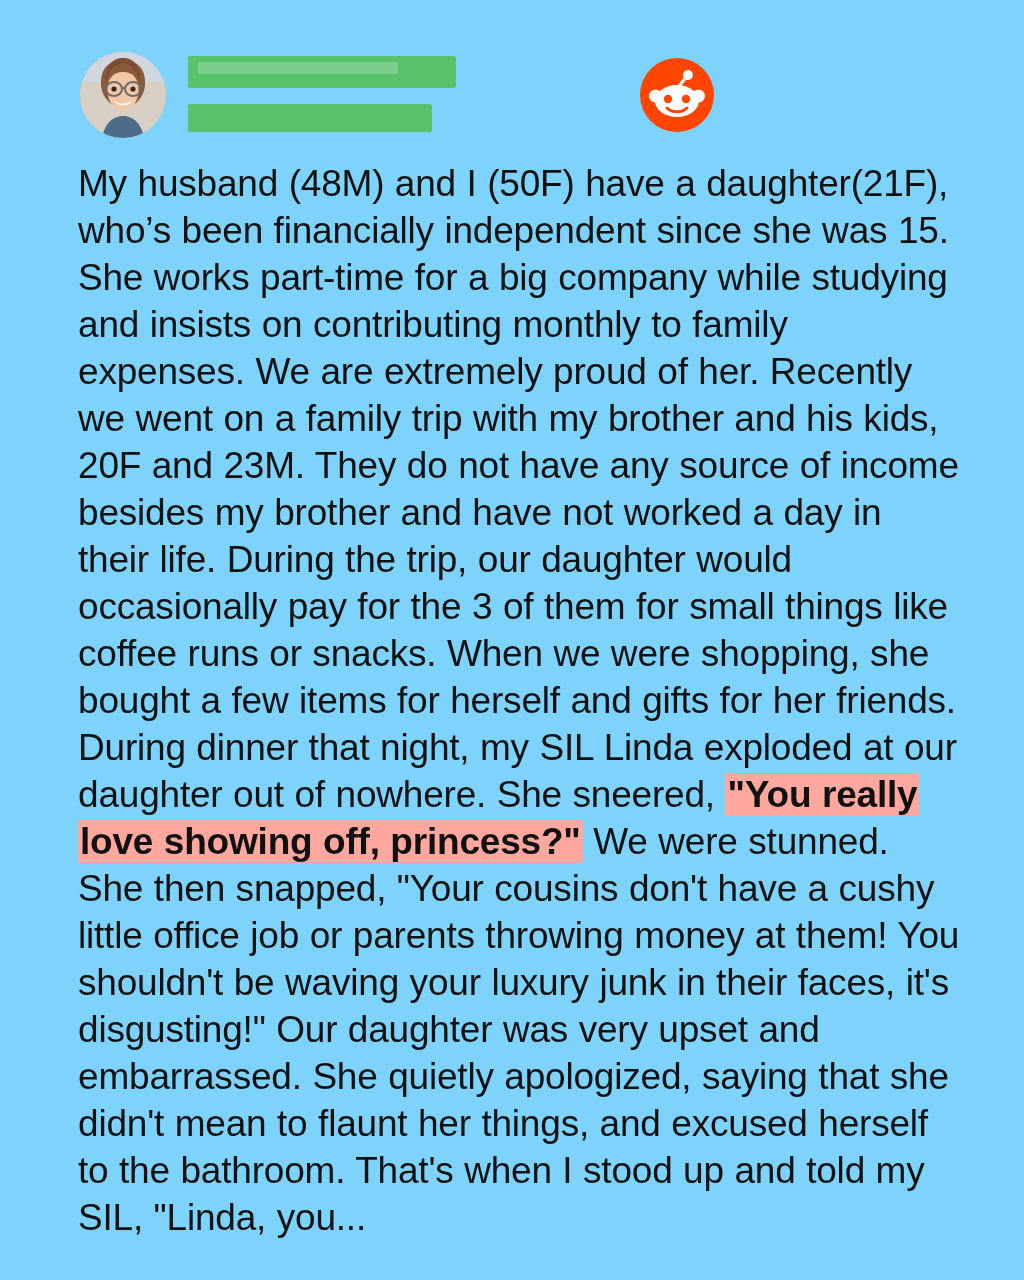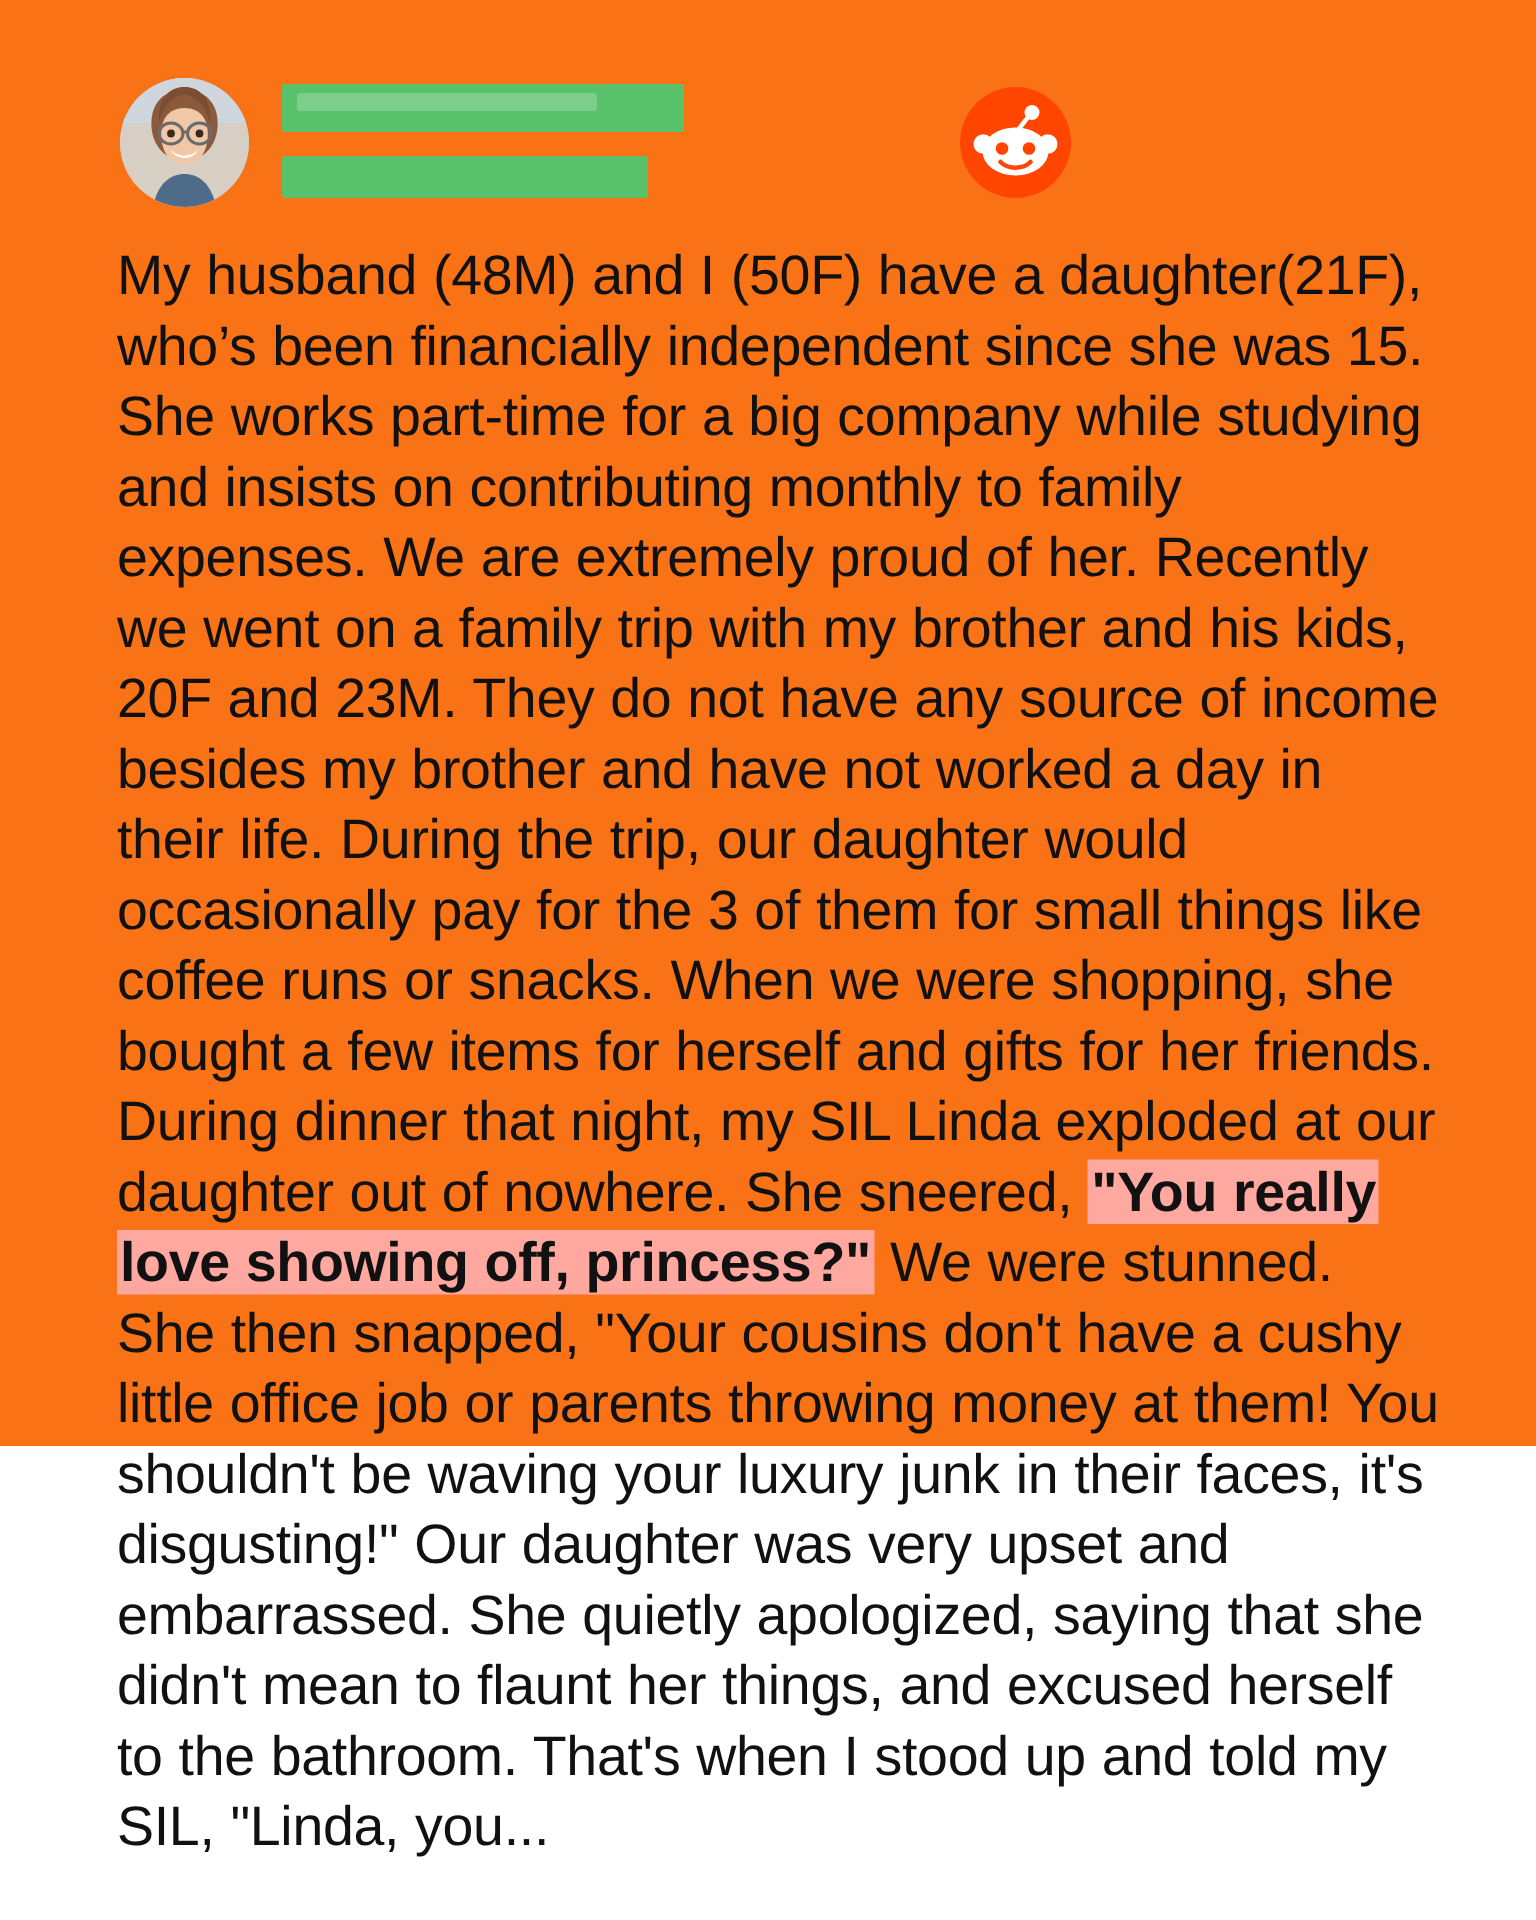--- a/index.html
+++ b/index.html
@@ -10,22 +10,22 @@
   body {
     width: 1024px;
     height: 1280px;
     overflow: hidden;
     font-family: "Liberation Sans", sans-serif;
     color: #0f0f0f;
   }
   .screen {
     position: relative;
     width: 1024px;
-    height: 964px;
-    background: #f97316;
+    height: 1280px;
+    background: #7dd3fc;
     text-decoration: underline;
   }
 
   
   .header {
     position: absolute;
     top: 52px;
     left: 80px;
     right: 60px;
     height: 86px;

